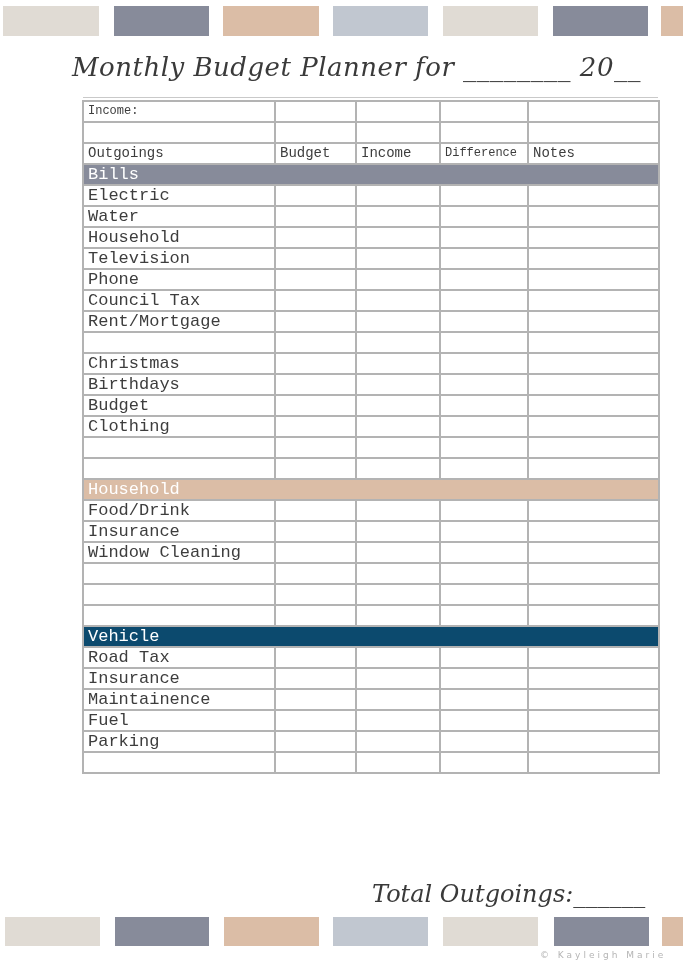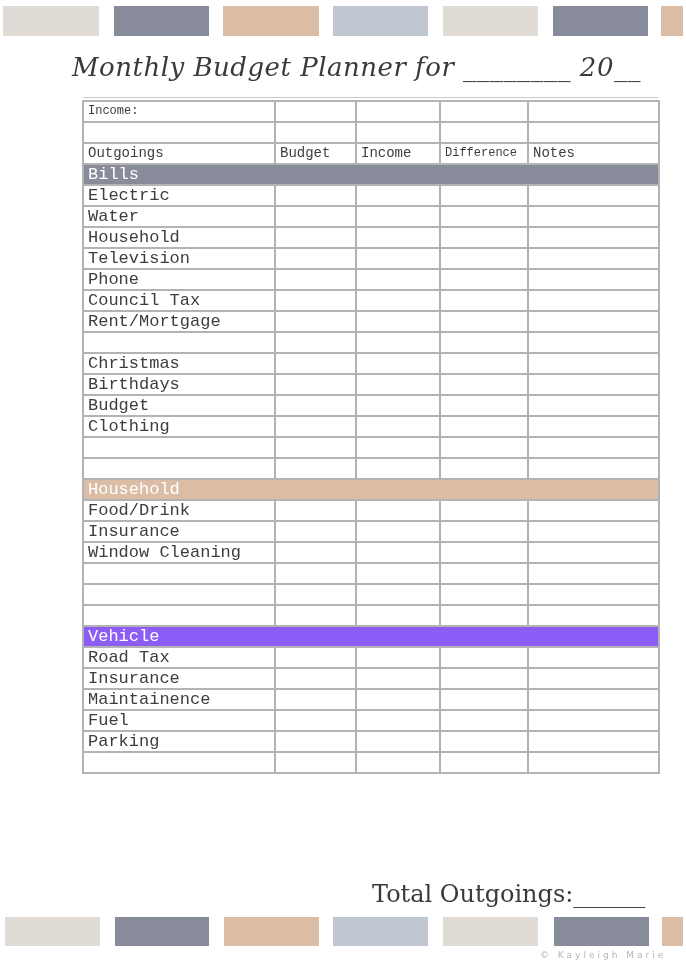--- a/index.html
+++ b/index.html
@@ -28,21 +28,21 @@
     line-height: 19px; white-space: nowrap; overflow: hidden; color: #3d3d3d;
   }
   table.planner td.small { font-size: 14px; }
   table.planner td.xs { font-size: 12px; }
   tr.band td { border-left: none; border-right: none; color: #ffffff; font-size: 17px; }
   tr.band td:first-child { border-left: 2px solid #b3b3b3; }
   tr.band td:last-child { border-right: 2px solid #b3b3b3; }
 
   .total {
     position: absolute; left: 372px; top: 880px; font-family: "DejaVu Serif", serif;
-    font-size: 24px; color: #3a3a3a; white-space: nowrap;
+    font-style: italic; font-size: 24px; color: #3a3a3a; white-space: nowrap;
   }
   .copyright {
     position: absolute; left: 540px; top: 950px; font-family: "DejaVu Sans", sans-serif;
     font-size: 9px; letter-spacing: 3px; color: #b5b5b5; white-space: nowrap;
   }
 </style>
 </head>
 <body>
 
 <div class="swatch-row top-row">
@@ -227,21 +227,21 @@
         <td></td>
         <td></td>
       </tr>
       <tr>
         <td></td>
         <td></td>
         <td></td>
         <td></td>
         <td></td>
       </tr>
-      <tr class="band" style="background: #8b5cf6;">
+      <tr class="band" style="background: #0c4a6e;">
         <td colspan="5">Vehicle</td>
       </tr>
       <tr>
         <td>Road Tax</td>
         <td></td>
         <td></td>
         <td></td>
         <td></td>
       </tr>
       <tr>

